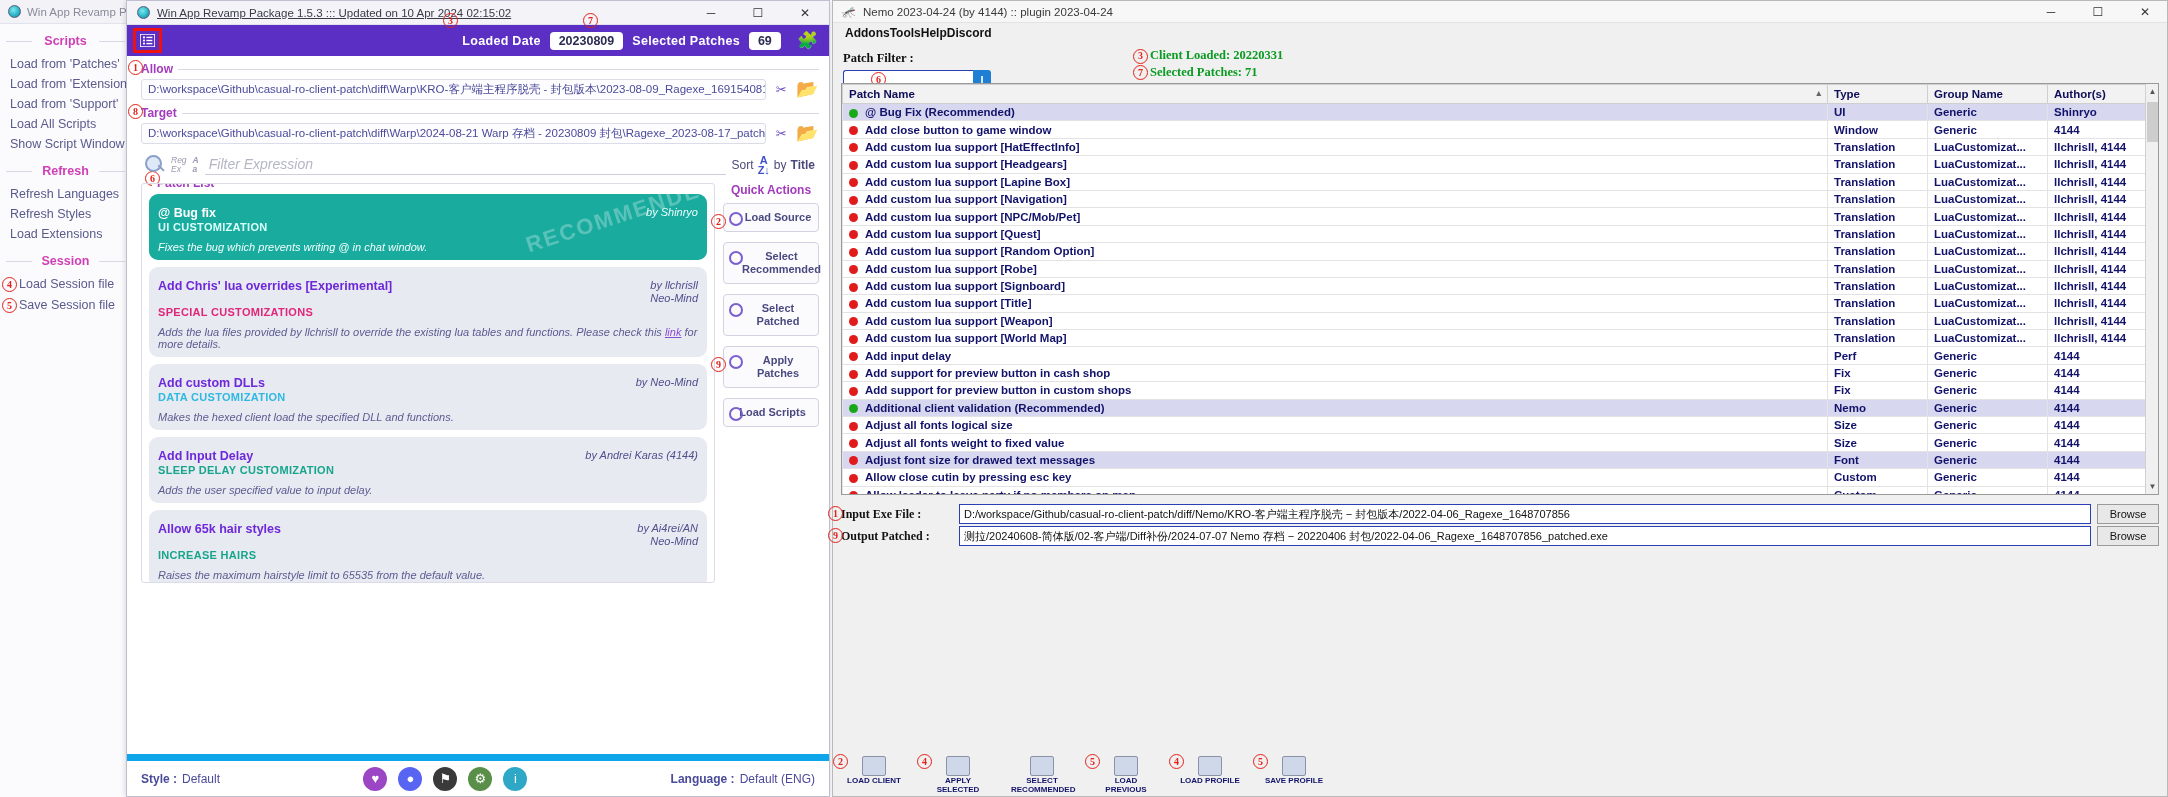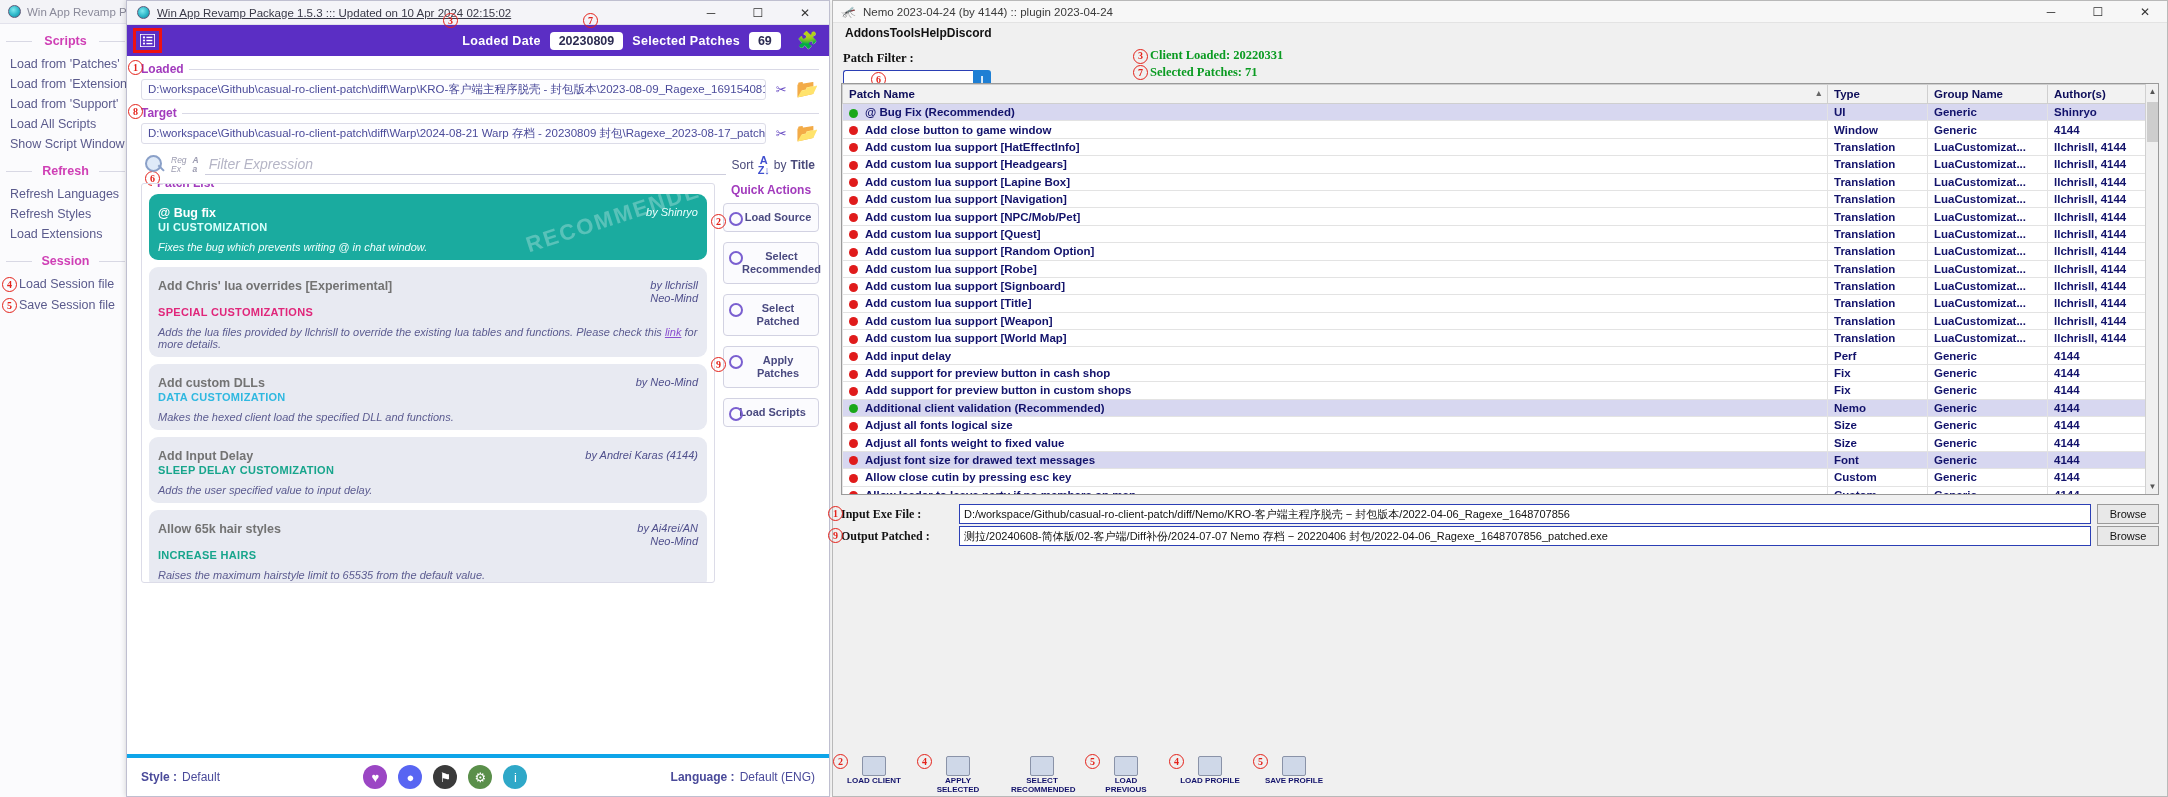--- a/index.html
+++ b/index.html
@@ -74,21 +74,21 @@
 
   .plwrap { display:flex; gap:8px; margin:8px 10px 0 14px; }
   .plbox { flex:1; border:1px solid #dcdce8; border-radius:3px; padding:8px 7px 5px;
            position:relative; height:400px; overflow:hidden; }
   .plbox .lg { position:absolute; top:-8px; left:10px; background:#fff; padding:0 5px;
                font-size:12px; font-weight:bold; color:#a23bbd; }
   .card { border-radius:9px; margin-bottom:7px; padding:12px 9px 7px; position:relative;
           overflow:hidden; background:#e8eaf2; cursor:pointer; }
   .card.sel { background:#1aab9f; }
   .card .hd { display:flex; align-items:flex-start; }
-  .card .nm { font-size:12.5px; font-weight:bold; color:#737373; }
+  .card .nm { font-size:12.5px; font-weight:bold; color:#6d28d9; }
   .card.sel .nm { color:#ffffff; }
   .card .by { margin-left:auto; font-size:11px; font-style:italic; color:#4f4f8c; text-align:right;
               line-height:13px; }
   .card.sel .by { color:#eafffd; }
   .card .cat { font-size:11px; font-weight:bold; letter-spacing:.3px; margin-top:1px; }
   .card.sel .cat { color:#d9fffb; }
   .card .ds { font-size:11px; font-style:italic; color:#5b5b90; margin-top:8px; }
   .card.sel .ds { color:#f0fffd; }
   .card .ds a { color:#8a4fd0; }
   .stamp { position:absolute; right:-14px; top:8px; transform:rotate(-18deg);
@@ -98,21 +98,21 @@
   .qa { width:96px; flex:none; }
   .qa-t { text-align:center; font-size:12px; font-weight:bold; color:#a23bbd; margin-bottom:6px; }
   .qabtn { border:1px solid #d2d2e2; border-radius:4px; background:#fbfbfe; padding:7px 4px;
            margin-bottom:10px; text-align:center; font-size:11px; font-weight:bold; color:#4a4a80;
            line-height:13px; cursor:pointer; position:relative; }
   .qaico { position:absolute; left:5px; top:8px; width:14px; height:14px; border-radius:50%;
            border:2px solid #7a5fd0; }
   .qanum { position:absolute; left:-13px; top:10px; }
 
   .warp-foot { position:absolute; bottom:0; left:0; right:0; height:42px;
-               display:flex; align-items:center; padding:0 14px; border-top:4px solid #0ea5e9; }
+               display:flex; align-items:center; padding:0 14px; border-top:7px solid #0ea5e9; }
   .style-l { font-size:12px; font-weight:bold; color:#4a4a9a; }
   .foot-ico { display:flex; gap:11px; margin:0 auto; }
   .fic { width:24px; height:24px; border-radius:50%; display:flex; align-items:center;
          justify-content:center; color:#fff; font-size:13px; cursor:pointer; }
   .lang-l { font-size:12px; font-weight:bold; color:#4a4a9a; }
 
   
   .nemo { position:absolute; left:832px; top:0; width:1336px; height:797px;
           background:#f0f0f0; border:1px solid #b9b9b9; }
   .nemo-title { height:22px; display:flex; align-items:center; gap:7px; padding:0 2px 0 8px;
@@ -226,21 +226,21 @@
         <span class="numbadge" style="position:absolute;top:-12px;left:456px;">7</span>
         <span class="pb-lbl">Selected Patches</span>
         <span class="pb-pill">69</span>
         <span class="puzzle">🧩</span>
       </div>
     </div>
 
     <div class="field-wrap">
       <span class="numbadge numleft">1</span>
       <div class="fs-legend">
-        <span>Loaded</span>
+        <span>Allow</span>
         <span class="fs-line"></span>
       </div>
       <div class="inputrow">
         <div class="txtinput">D:\workspace\Github\casual-ro-client-patch\diff\Warp\KRO-客户端主程序脱壳 - 封包版本\2023-08-09_Ragexe_1691540813.exe</div>
         <div class="iconbtn">✂</div>
         <div class="folderbtn">📂</div>
       </div>
     </div>
 
     <div class="field-wrap">

